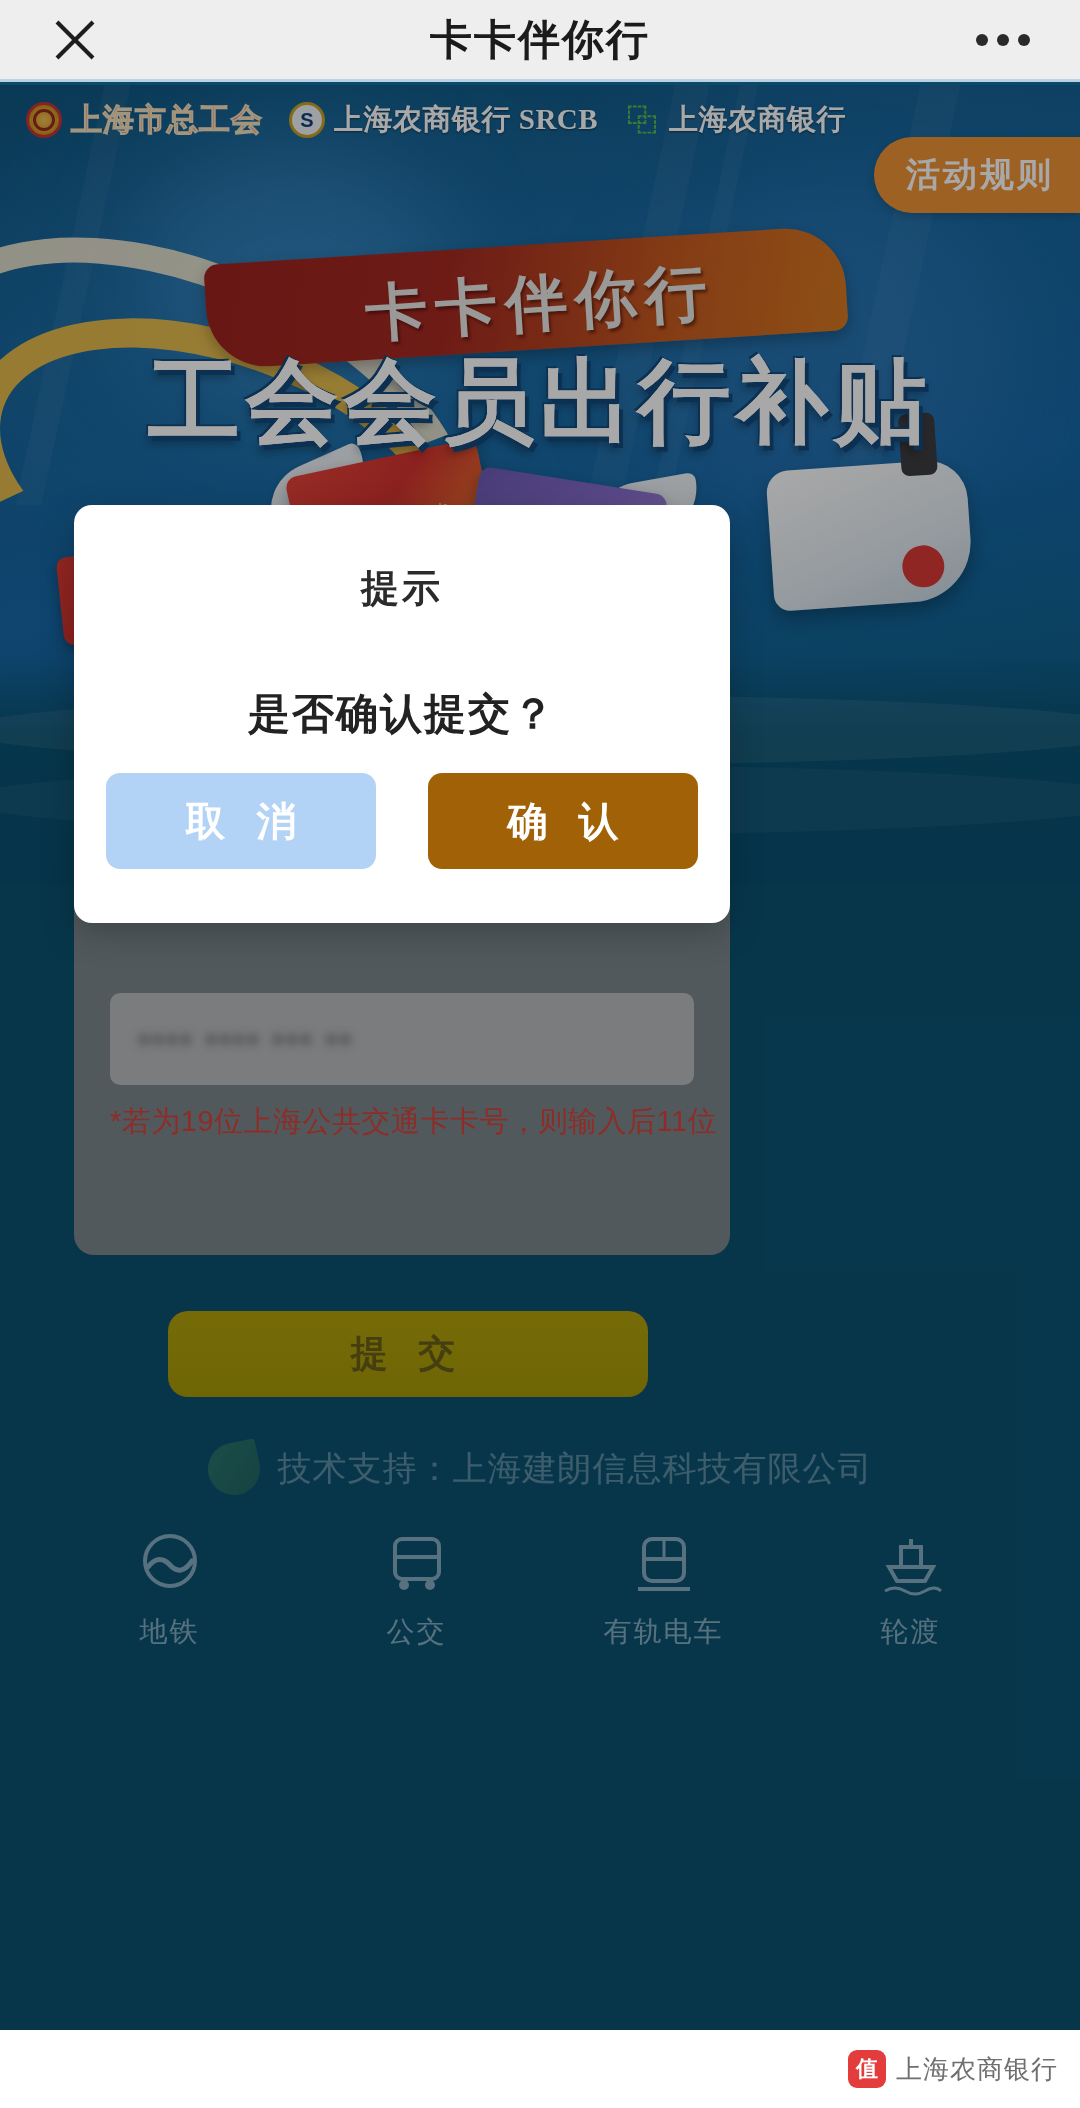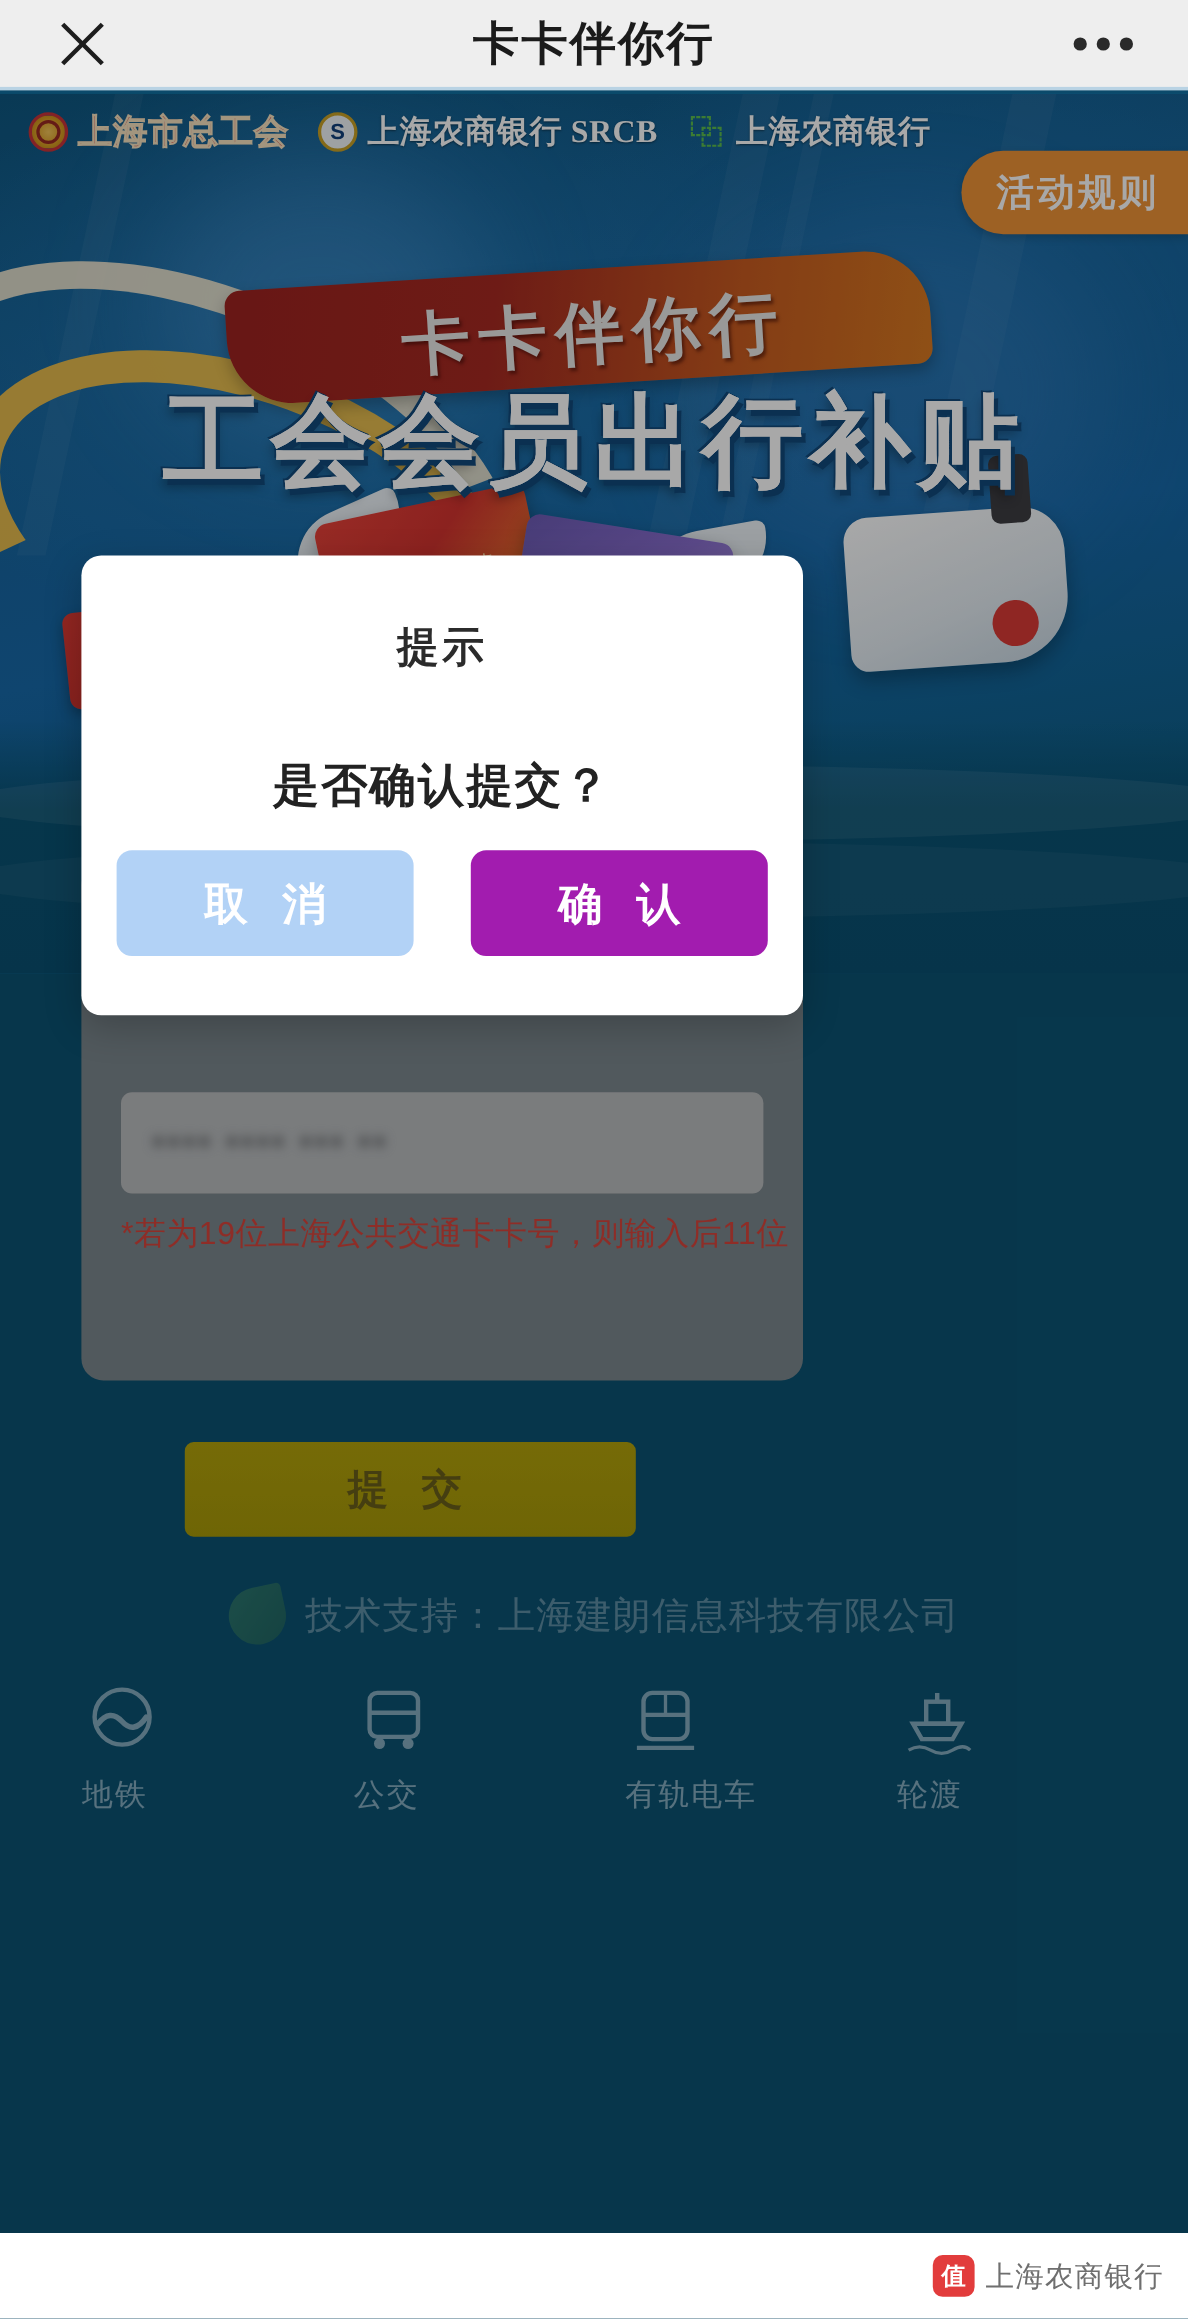--- a/index.html
+++ b/index.html
@@ -286,23 +286,23 @@
     font-size: 29px;
     color: #d8453c;
     letter-spacing: 0.5px;
     white-space: nowrap;
   }
 
   
   .submit-btn {
     position: absolute;
     left: 168px; top: 1226px;
-    width: 410px; height: 86px;
+    width: 480px; height: 86px;
     background: linear-gradient(180deg, #b3a30b 0%, #a89a09 100%);
-    border-radius: 8px;
+    border-radius: 20px;
     display: flex; align-items: center; justify-content: center;
     font-size: 37px; font-weight: 700;
     color: #6a5f1a;
     letter-spacing: 10px;
     z-index: 8;
     border: none;
     font-family: "Liberation Sans", sans-serif;
   }
 
   
@@ -329,21 +329,21 @@
   
   .bottom-nav {
     position: absolute; left: 0; top: 1448px;
     width: 1080px; height: 160px;
     display: flex; align-items: flex-start; justify-content: space-around;
     padding: 0 46px;
     z-index: 8;
   }
   .nav-item {
     width: 190px;
-    display: flex; flex-direction: column; gap: 14px;
+    display: flex; flex-direction: column; align-items: center; gap: 14px;
     opacity: .62;
   }
   .nav-icon { width: 72px; height: 66px; }
   .nav-label {
     font-size: 28px; color: #cfe3ef; letter-spacing: 2px;
   }
 
   
   .modal-overlay {
     position: absolute; left: 0; top: 0;
@@ -385,21 +385,21 @@
     width: 270px; height: 96px;
     border: none; border-radius: 14px;
     font-family: "Liberation Sans", sans-serif;
     font-size: 40px; font-weight: 700;
     letter-spacing: 10px;
     color: #ffffff;
     display: flex; align-items: center; justify-content: center;
     text-indent: 10px;
   }
   .btn-cancel { background: #b2d2f6; }
-  .btn-confirm { background: #a21caf; }
+  .btn-confirm { background: #a16207; }
 
   
   .watermark {
     position: absolute; right: 22px; bottom: 20px;
     display: flex; align-items: center; gap: 10px;
     z-index: 30;
   }
   .wm-badge {
     width: 38px; height: 38px; border-radius: 9px;
     background: #e23c3c; color: #fff;

